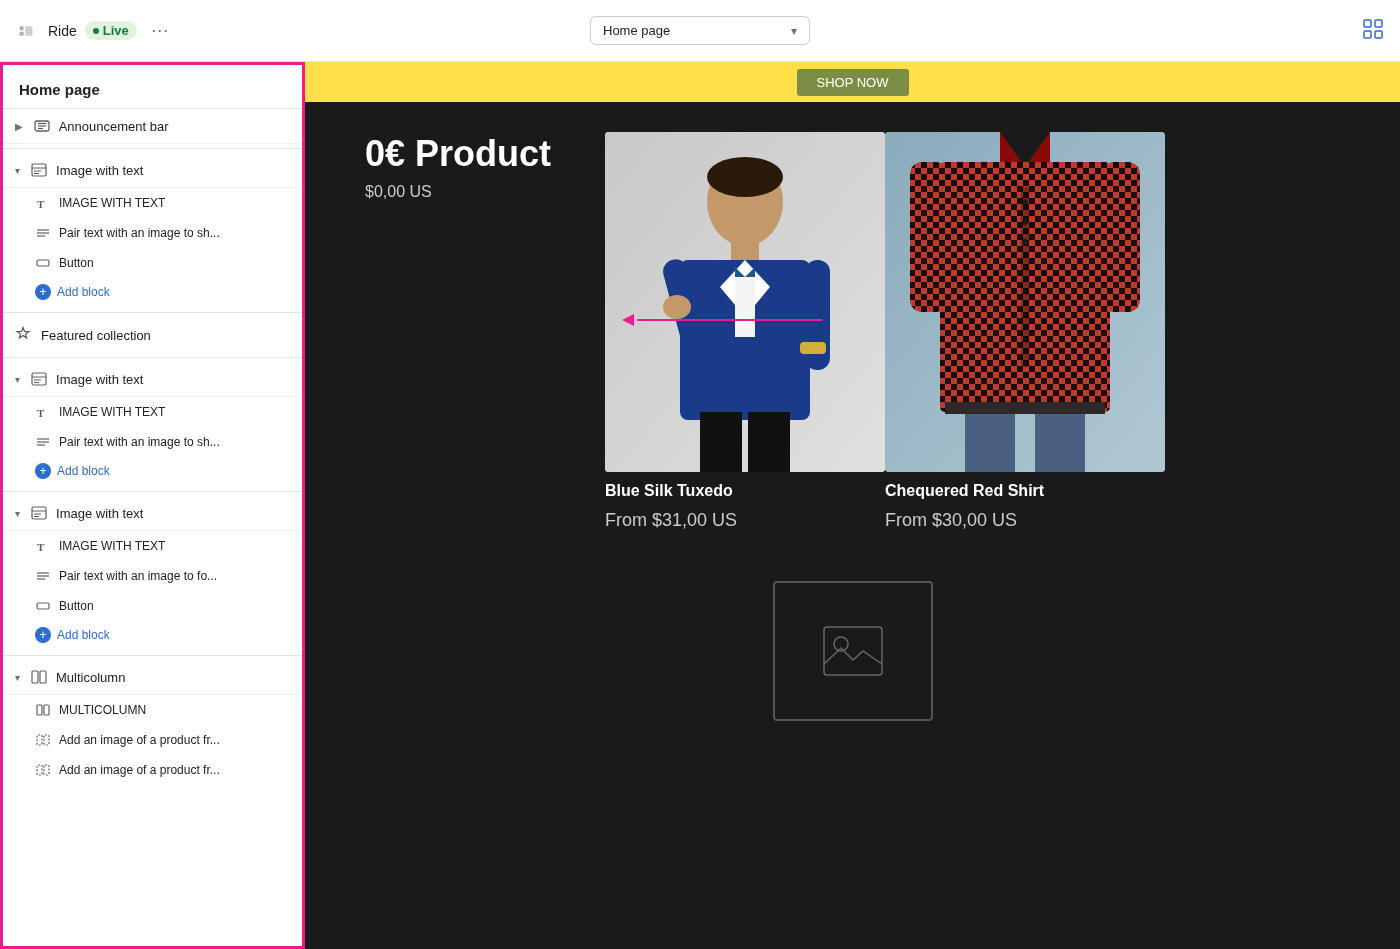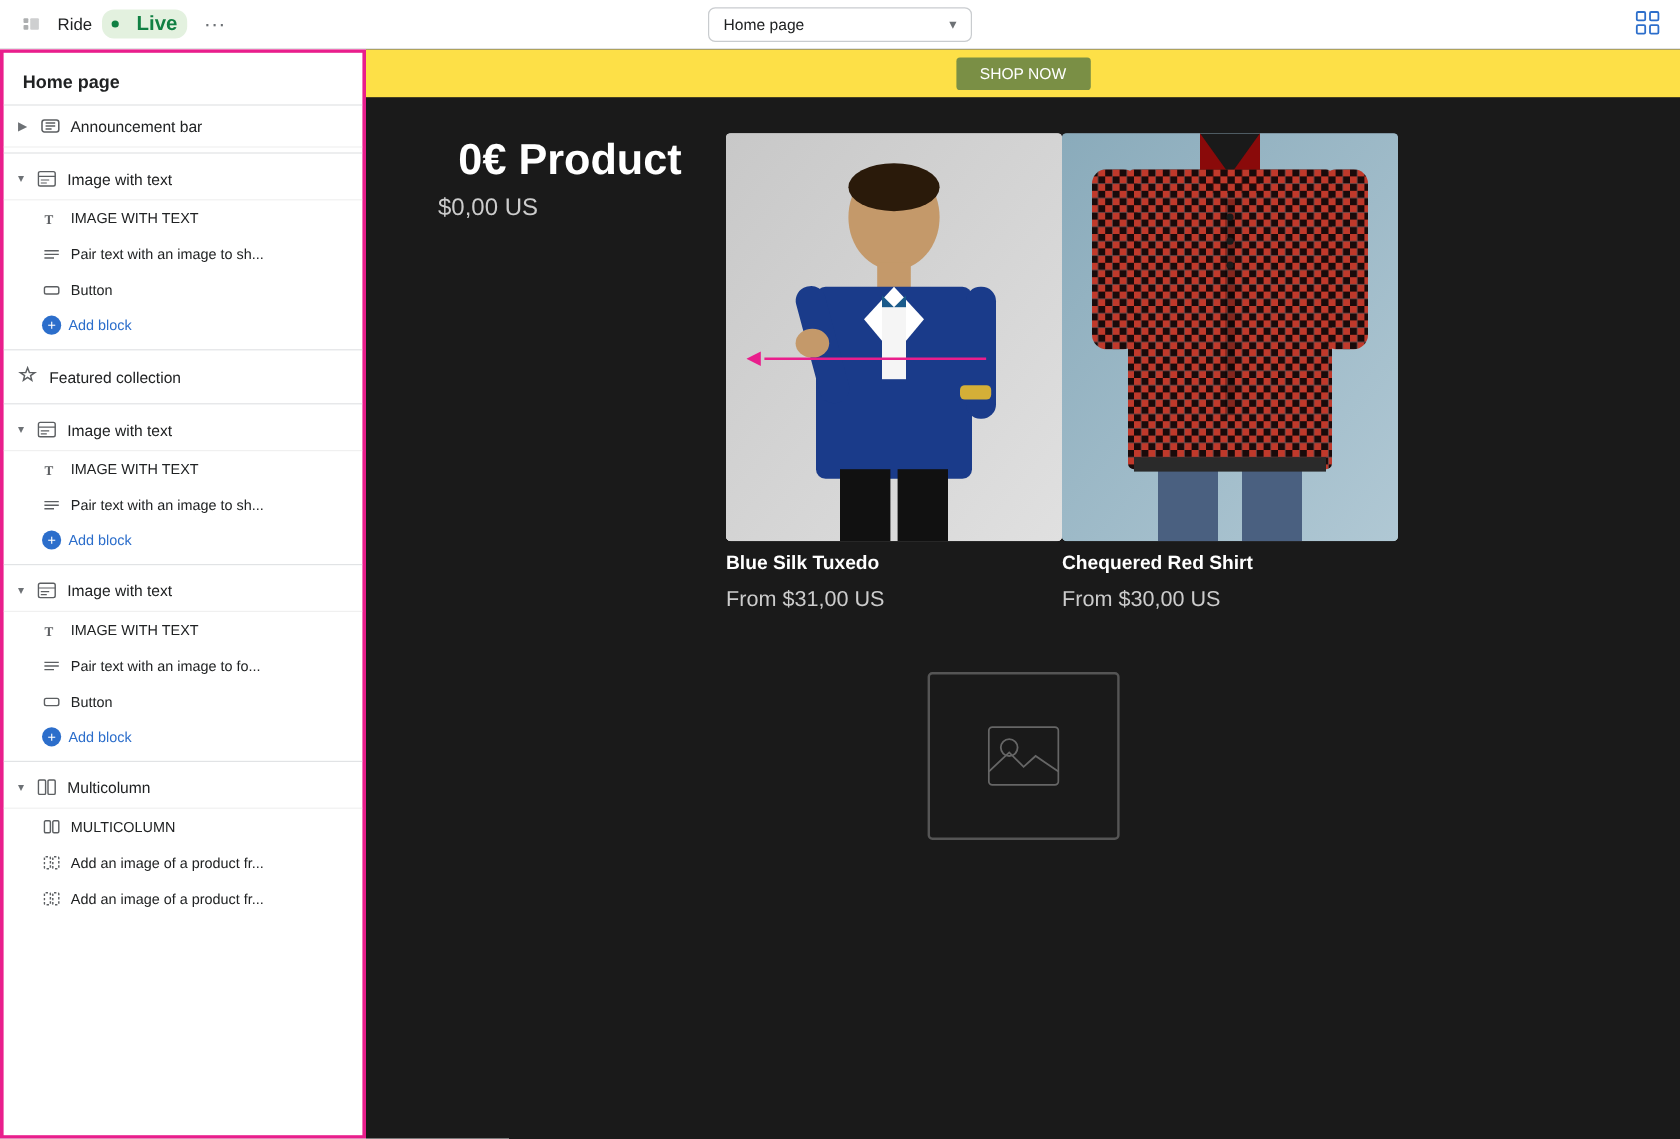--- a/index.html
+++ b/index.html
@@ -1,33 +1,33 @@
 <!DOCTYPE html>
 <html><head>
   <meta charset="utf-8">
   <style>
     * { box-sizing: border-box; margin: 0; padding: 0; }
     body { font-family: -apple-system, BlinkMacSystemFont, 'Segoe UI', sans-serif; background: #f6f6f7; display: flex; flex-direction: column; height: 949px; overflow: hidden; }
 
     
     .topbar {
-      height: 41px;
+      height: 62px;
       background: #fff;
       border-bottom: 1px solid #e1e3e5;
       display: flex;
       align-items: center;
       padding: 0 12px;
       gap: 10px;
       flex-shrink: 0;
     }
     .topbar-left { display: flex; align-items: center; gap: 8px; flex: 1; }
     .topbar-back-icon { width: 28px; height: 28px; display: flex; align-items: center; justify-content: center; cursor: pointer; border-radius: 4px; }
     .topbar-back-icon svg { width: 16px; height: 16px; }
     .app-name { font-size: 14px; font-weight: 500; color: #202223; }
-    .live-badge { background: #e3f1df; color: #108043; font-size: 17px; font-weight: 600; padding: 2px 8px; border-radius: 10px; display: flex; align-items: center; gap: 15px; }
+    .live-badge { background: #e3f1df; color: #108043; font-size: 13px; font-weight: 600; padding: 2px 8px; border-radius: 10px; display: flex; align-items: center; gap: 4px; }
     .live-dot { width: 6px; height: 6px; background: #108043; border-radius: 50%; }
     .more-btn { background: none; border: none; cursor: pointer; font-size: 18px; color: #6d7175; padding: 4px 6px; border-radius: 4px; }
 
     .topbar-center { flex: 1; display: flex; justify-content: center; }
     .page-selector { display: flex; align-items: center; background: #fff; border: 1px solid #c9cccf; border-radius: 6px; padding: 6px 12px; gap: 8px; cursor: pointer; min-width: 220px; justify-content: space-between; }
     .page-selector-text { font-size: 13px; color: #202223; }
     .page-selector-chevron { color: #6d7175; font-size: 12px; }
 
     .topbar-right { flex: 1; display: flex; justify-content: flex-end; }
     .grid-icon-btn { background: none; border: none; cursor: pointer; padding: 4px; }
@@ -109,24 +109,23 @@
       display: flex;
       flex-direction: column;
       gap: 8px;
       min-width: 220px;
     }
     .product-featured-title {
       font-size: 36px;
       font-weight: 700;
       color: #fff;
       line-height: 1.2;
-      text-align: center;
     }
     .product-featured-price {
-      font-size: 20px;
+      font-size: 16px;
       color: #ccc;
     }
 
     .product-cards {
       display: flex;
       gap: 20px;
       flex: 1;
     }
 
     .product-card {

